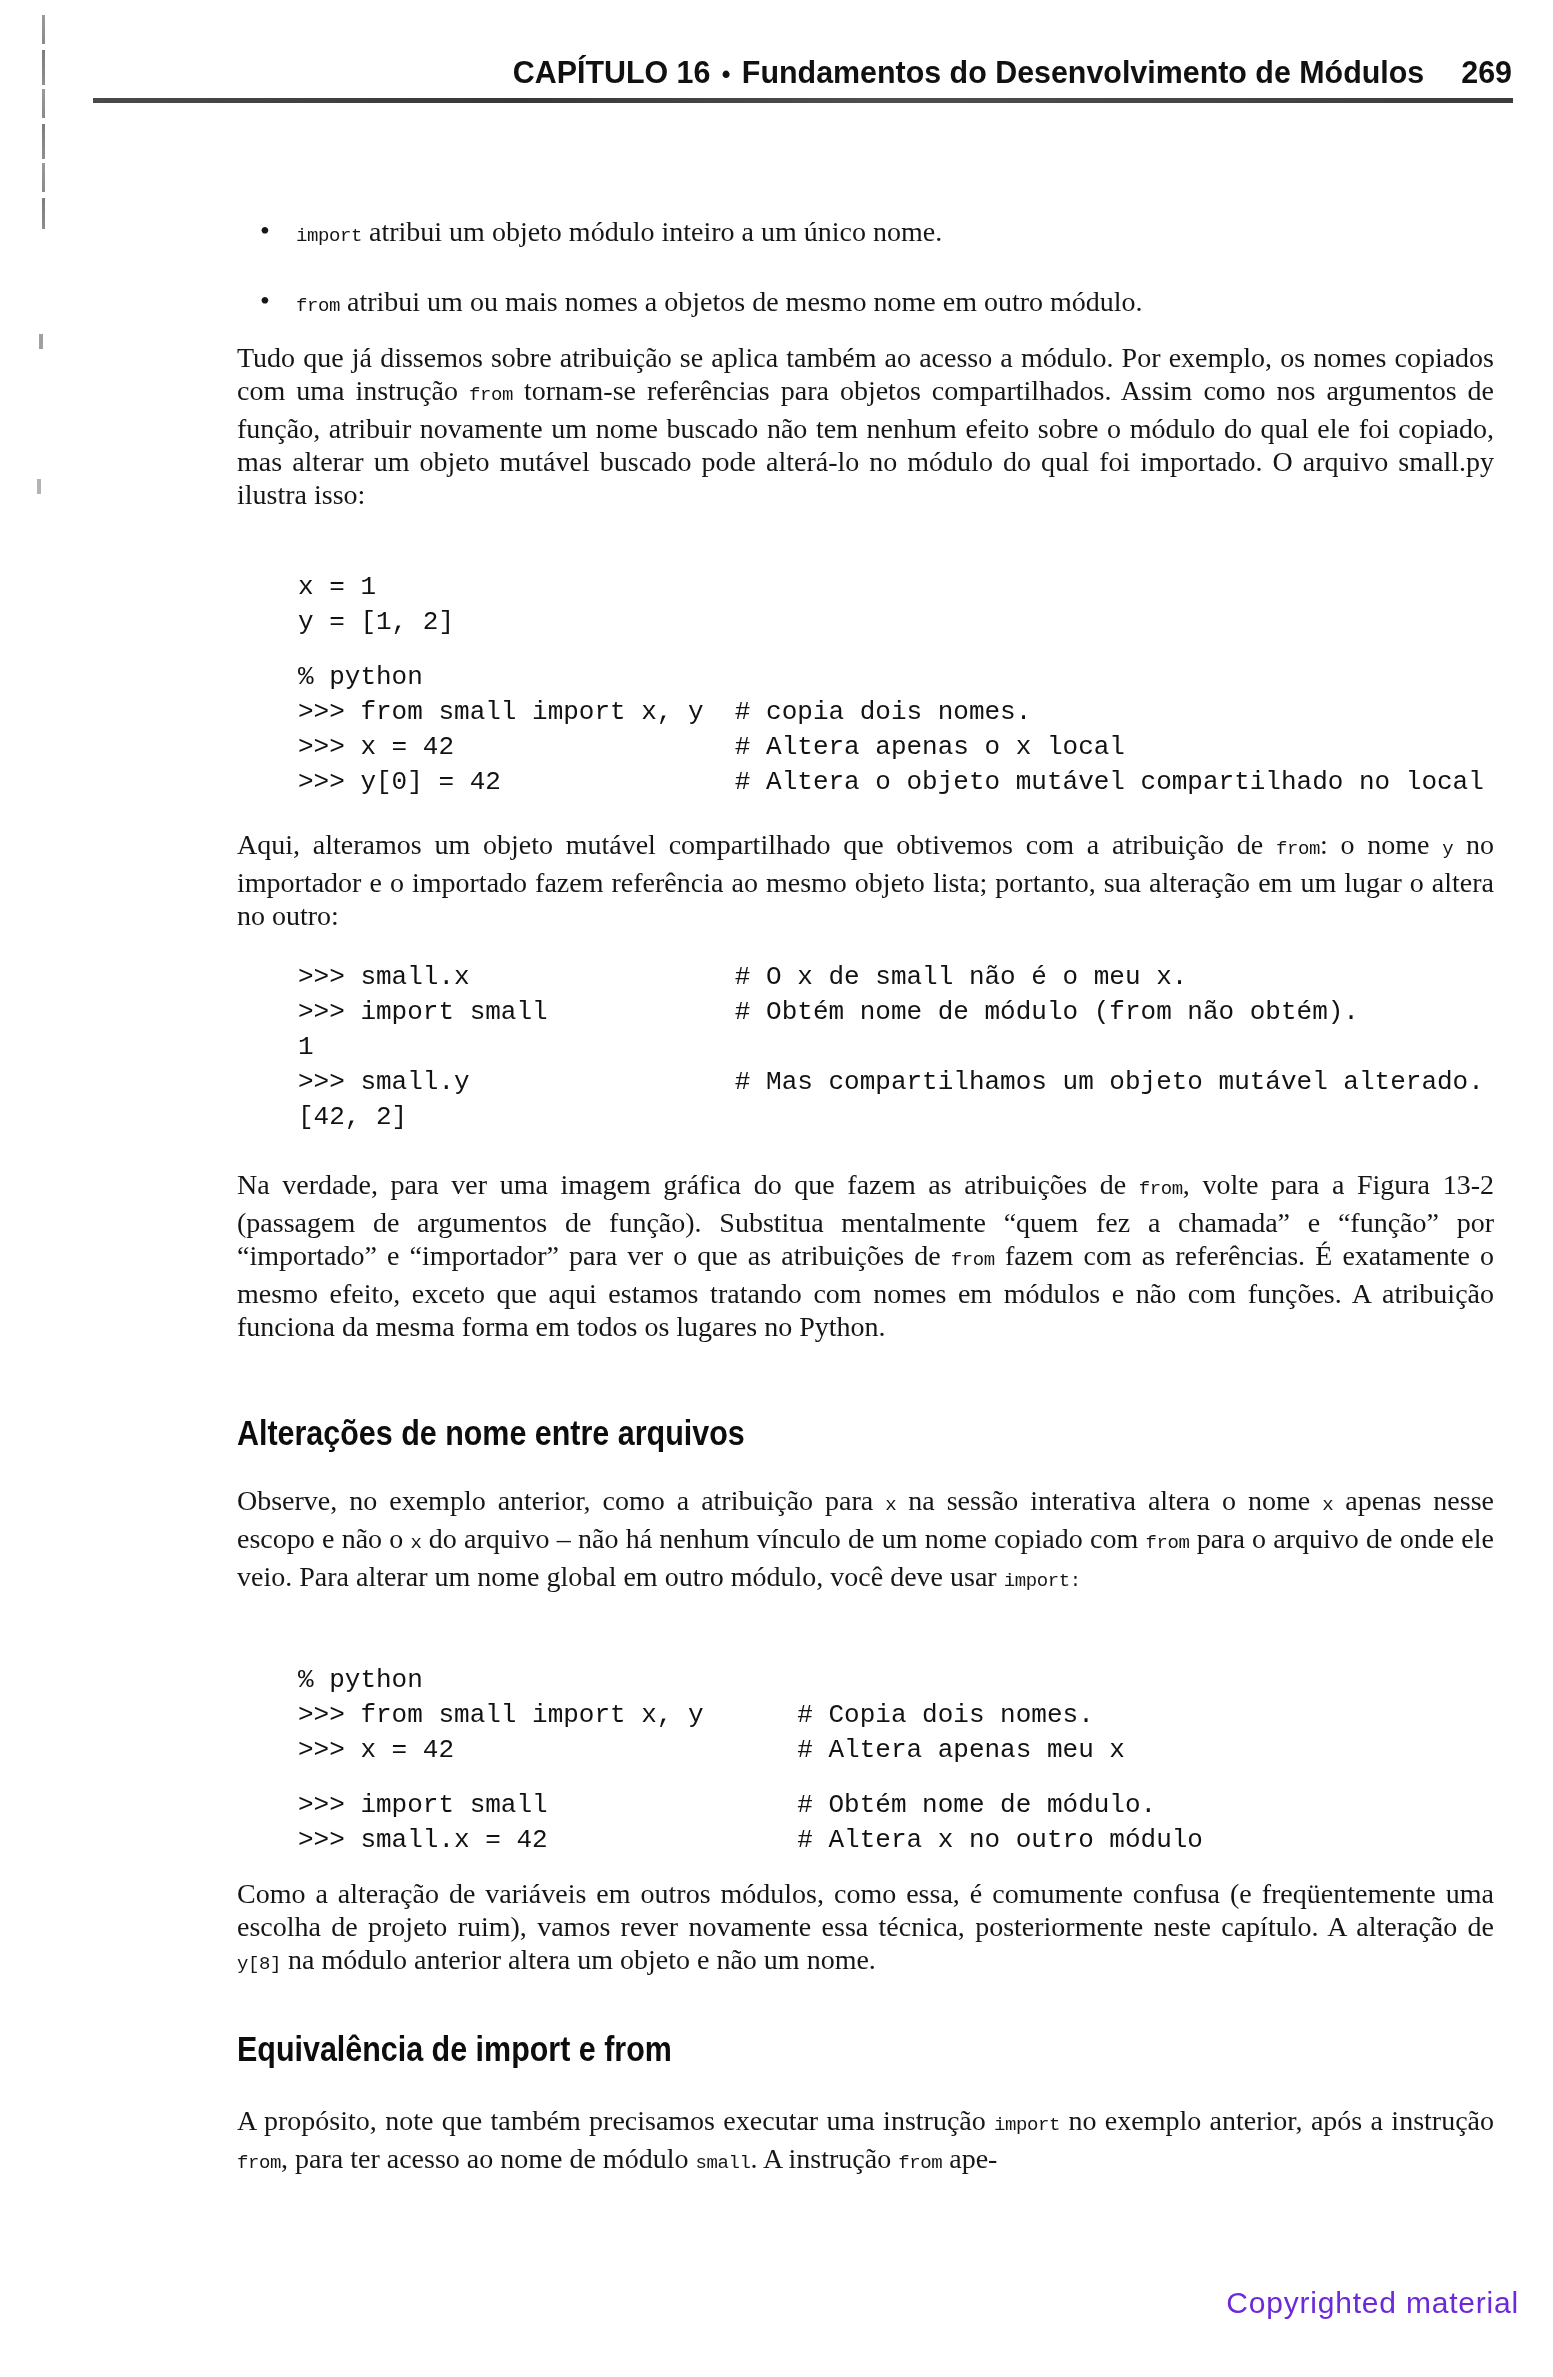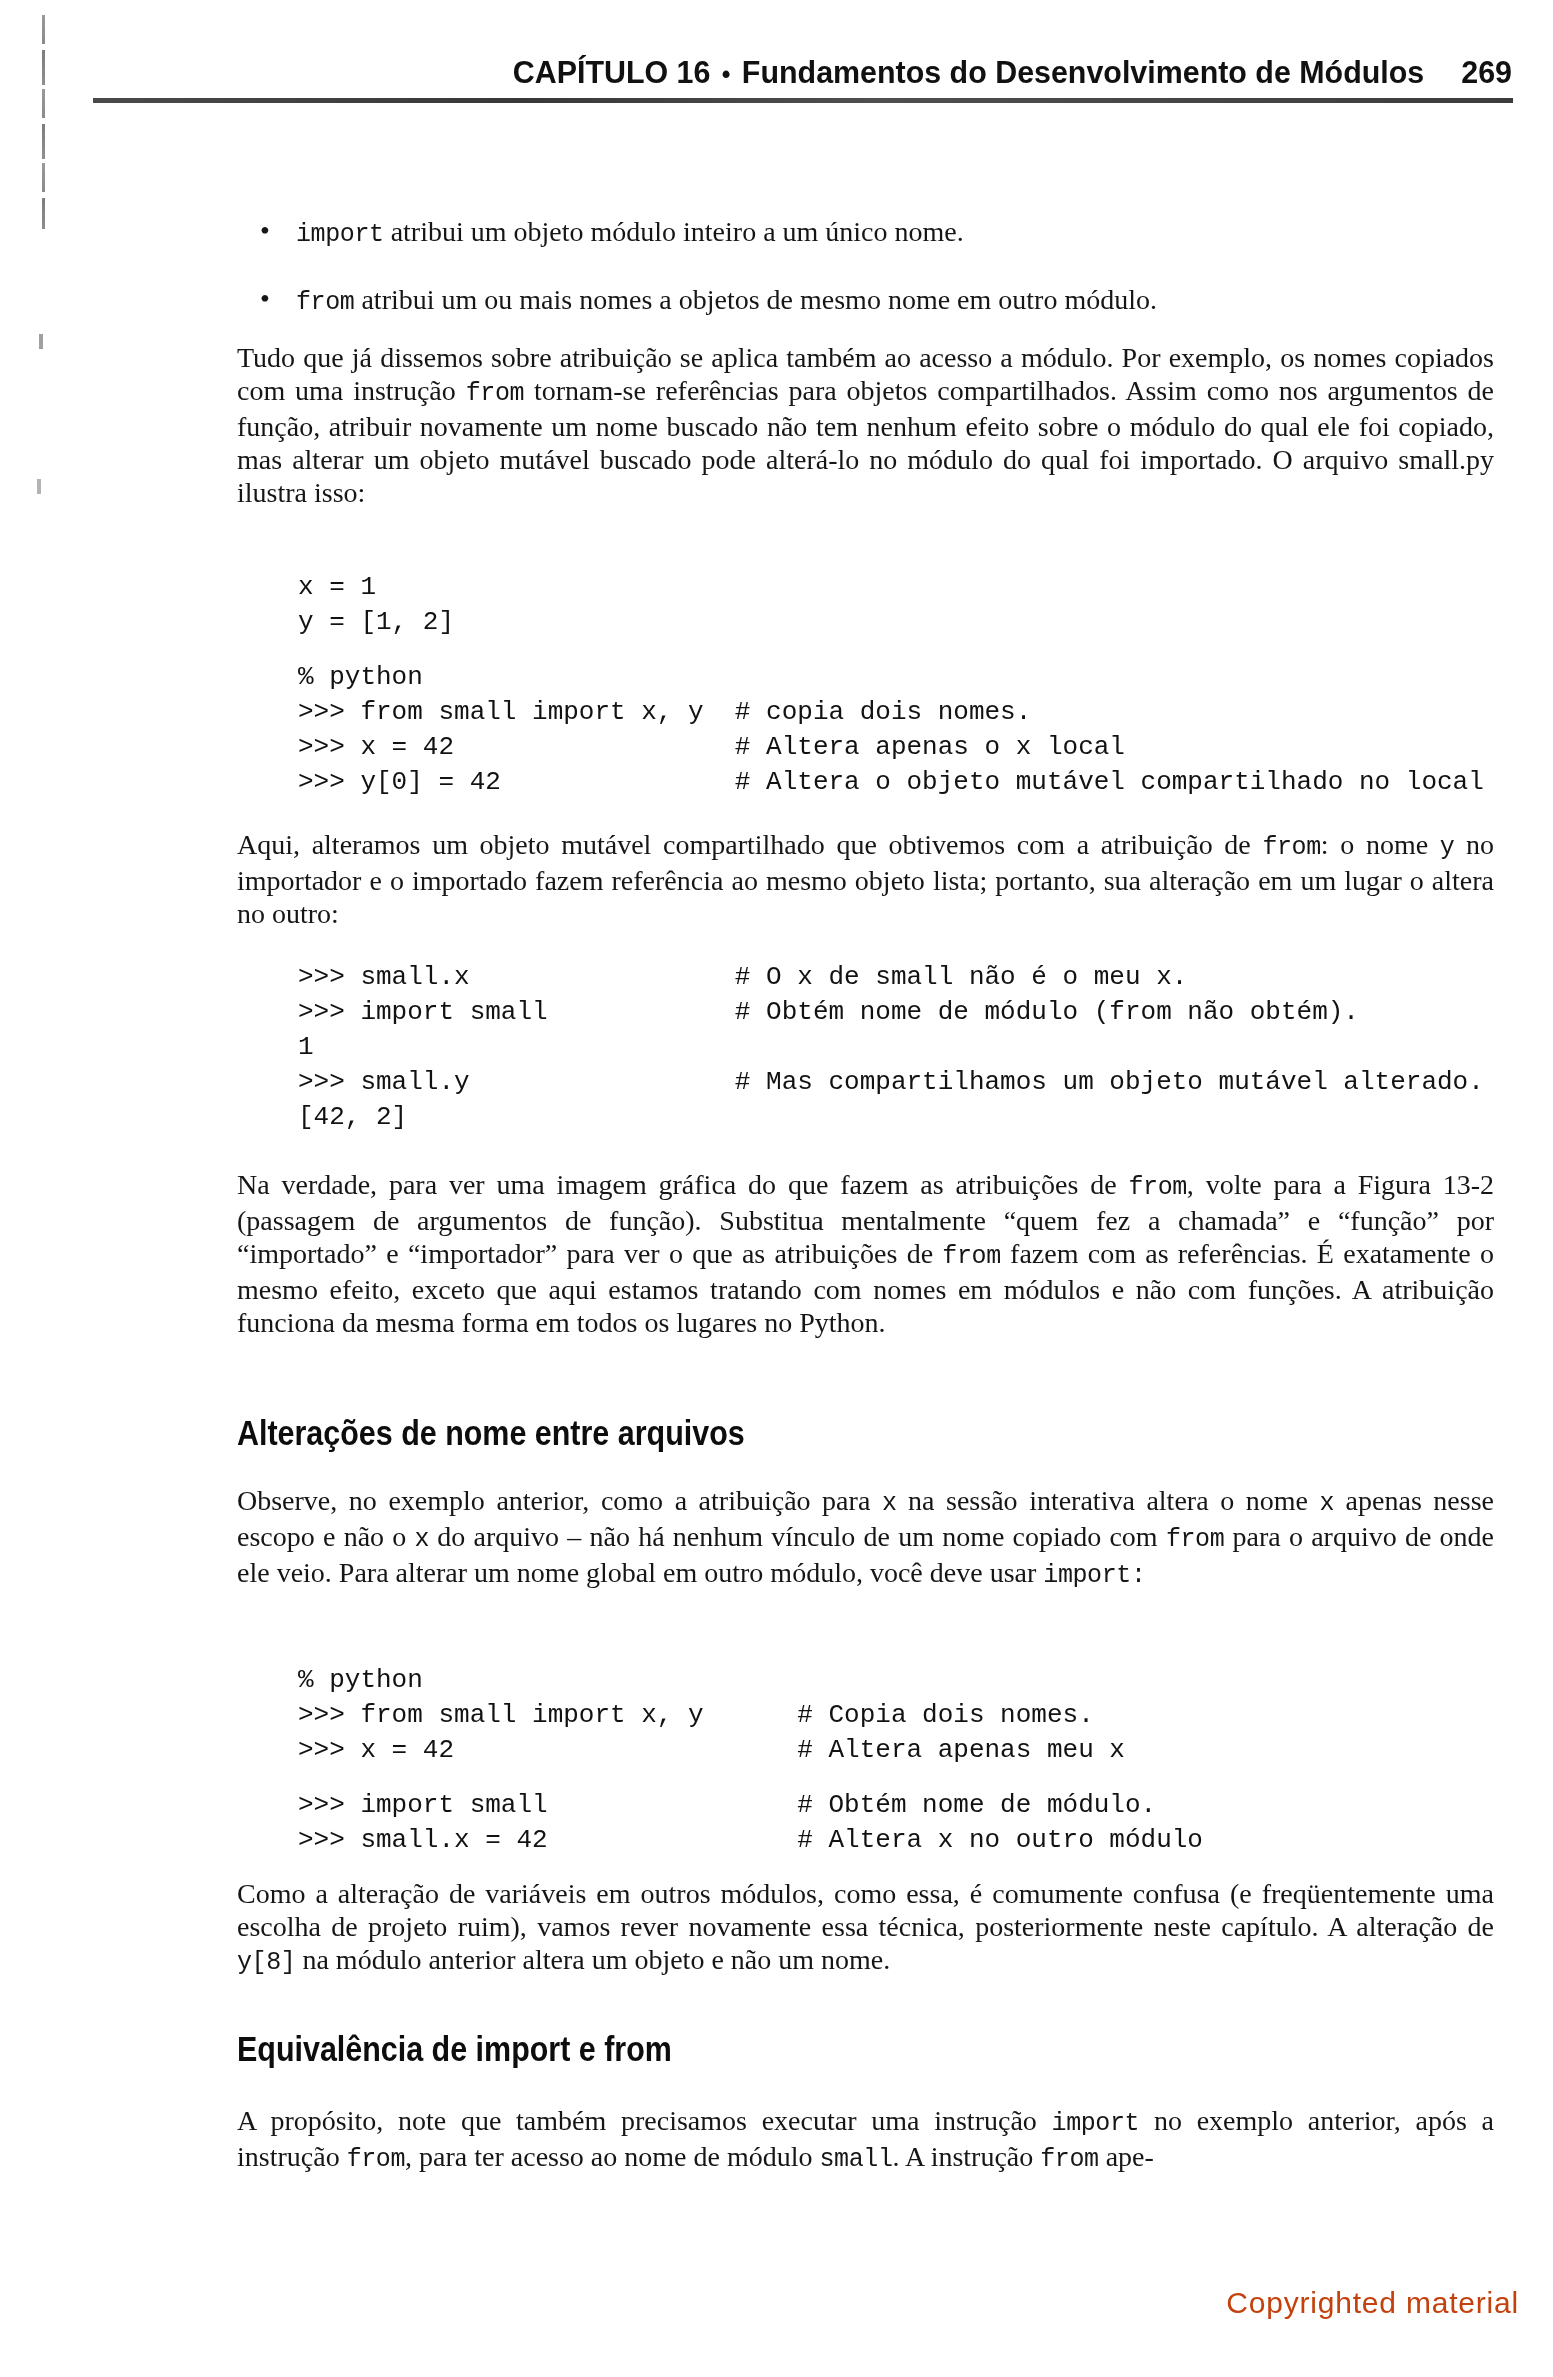--- a/index.html
+++ b/index.html
@@ -28,21 +28,21 @@
   }
   
   .body-col{position:absolute;left:237px;width:1257px;}
   .para{
     font-size:28px;line-height:33px;text-align:justify;
   }
   .seg-n{font-style:normal;}
   .seg-i{}
   .seg-c{
     font-family:"Liberation Mono", monospace;
-    font-size:25px;letter-spacing:-0.4px;
+    font-size:19px;letter-spacing:-0.4px;
   }
   
   .bullets{left:237px;width:1257px;}
   .bullet-item{position:relative;padding-left:59px;font-size:28px;line-height:33px;}
   .bullet-item + .bullet-item{margin-top:32px;}
   .bullet-marker{position:absolute;left:23px;top:-0.8px;font-size:28px;}
   
   .codeblock{
     position:absolute;left:298px;width:1214px;
     font-family:"Liberation Mono", monospace;
@@ -56,21 +56,21 @@
     position:absolute;left:237px;width:1257px;
     font-family:"Liberation Sans", sans-serif;
     font-weight:bold;font-size:35px;line-height:1.1;
     transform:scaleX(0.87);transform-origin:0 50%;
     color:#0d0d0d;white-space:nowrap;
   }
   
   .watermark{
     position:absolute;top:2286px;right:35px;
     font-family:"Liberation Sans", sans-serif;
-    font-size:30px;color:#c2410c;letter-spacing:0.8px;
+    font-size:30px;color:#6d28d9;letter-spacing:0.8px;
   }
   
   .artifact-vline{
     position:absolute;left:42px;top:15px;width:3px;height:214px;
     background:repeating-linear-gradient(180deg,
       #9a9a9a 0px,#8a8a8a 29px,transparent 29px,transparent 35px,
       #7d7d7d 35px,#8f8f8f 70px,transparent 70px,transparent 74px);
   }
   .artifact-tick-1{position:absolute;left:39px;top:334px;width:3.8px;height:15px;background:#a0a0a0;}
   .artifact-tick-2{position:absolute;left:37px;top:479px;width:3.8px;height:15px;background:#b3b3b3;}

